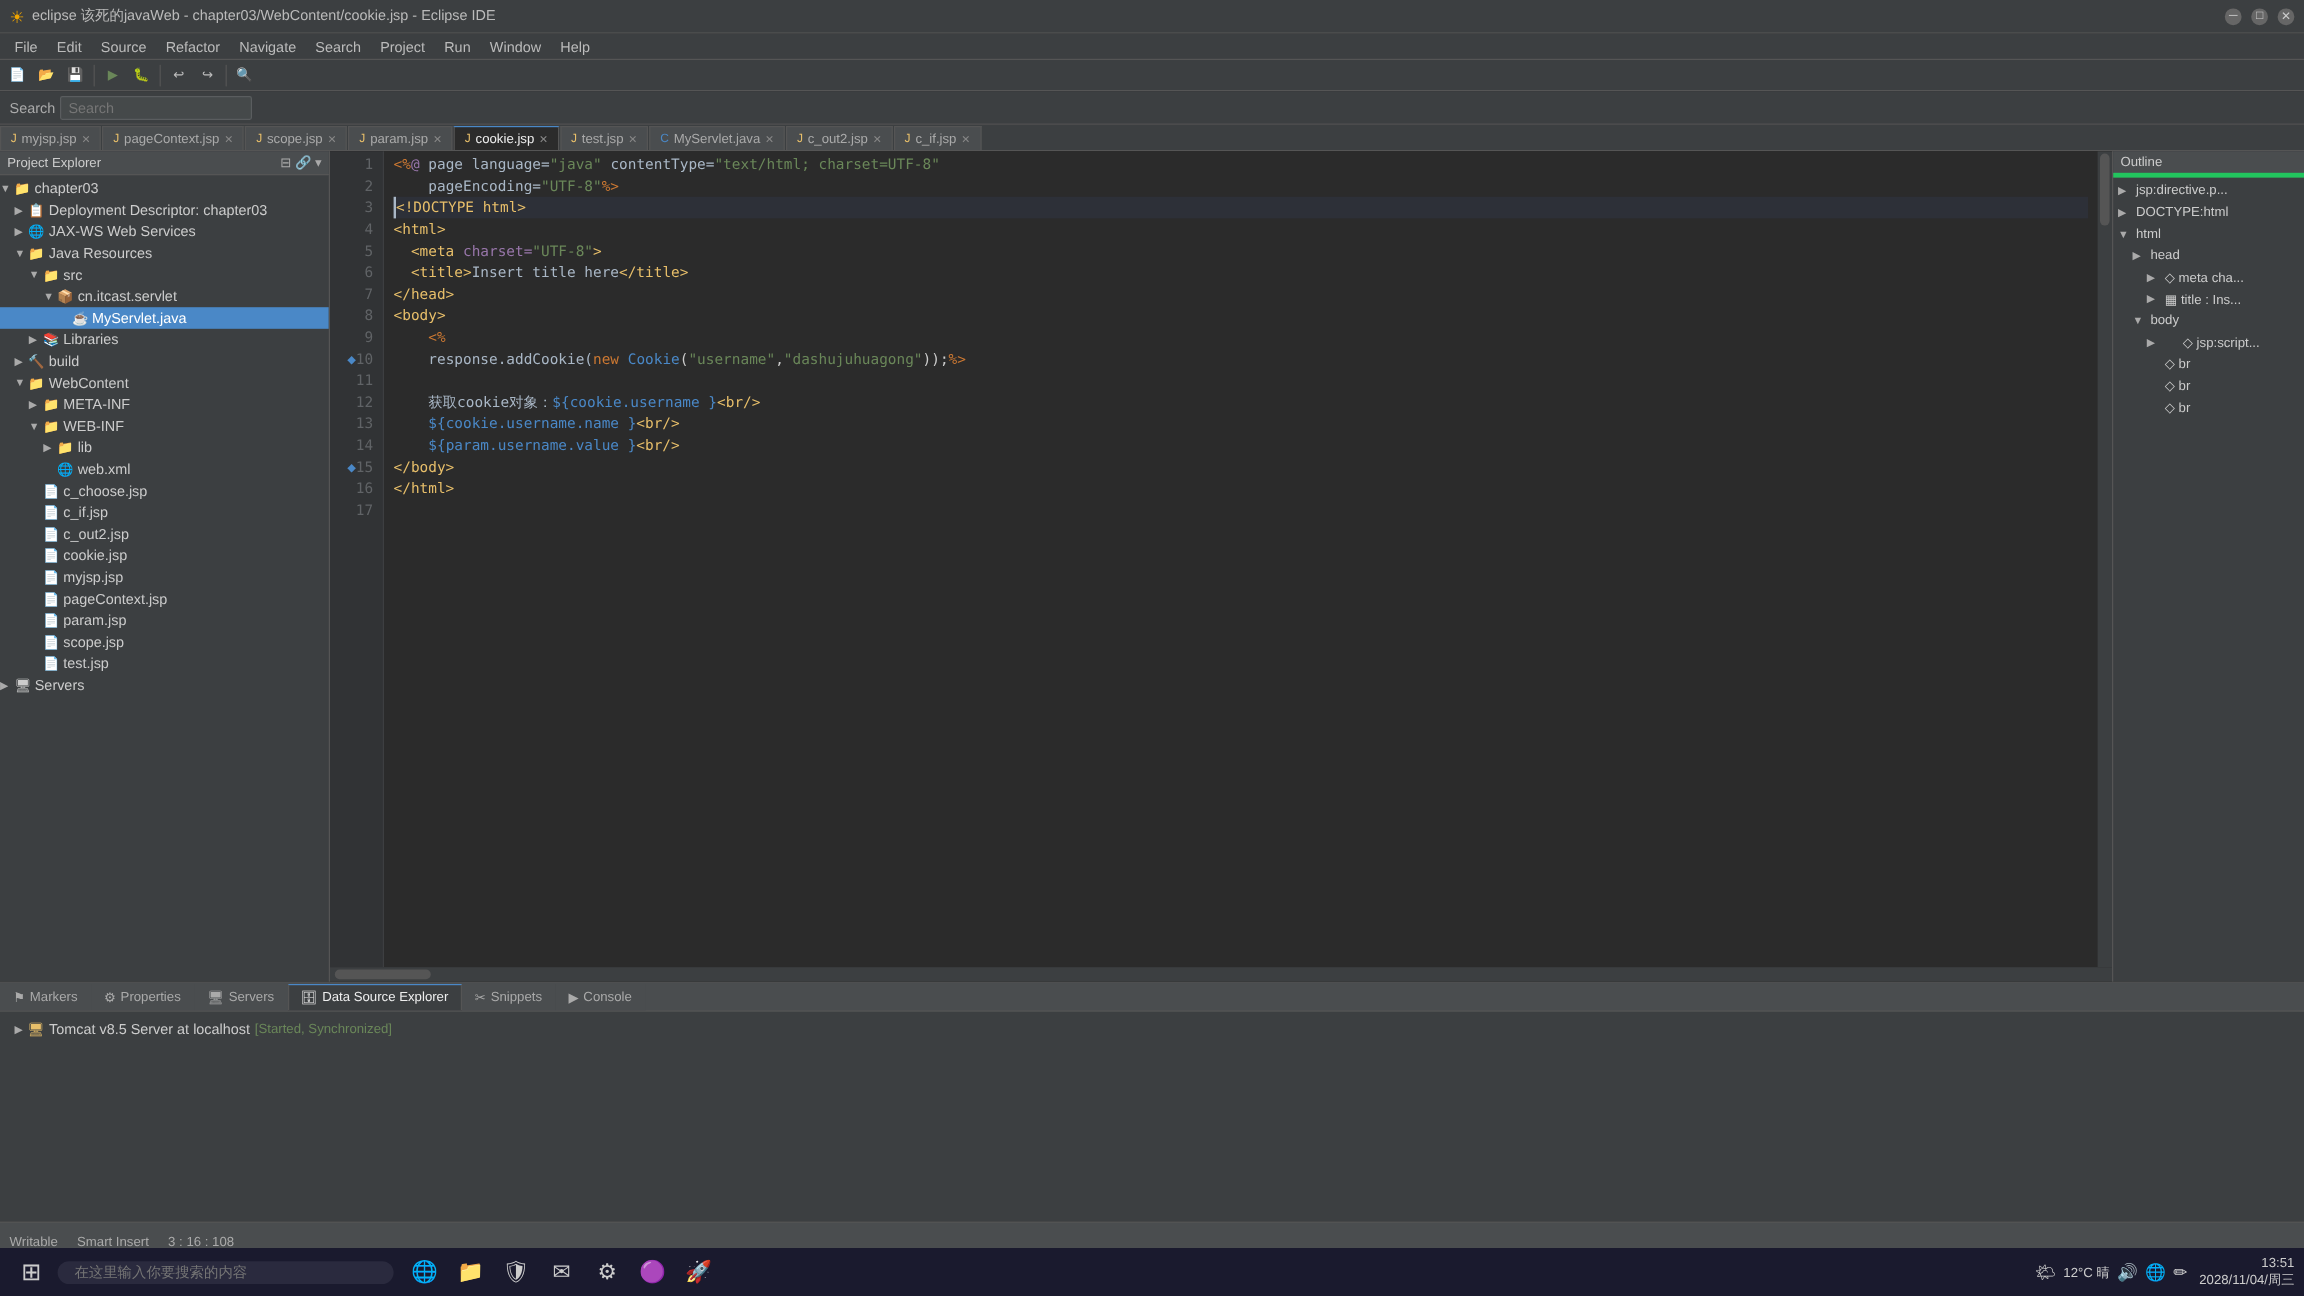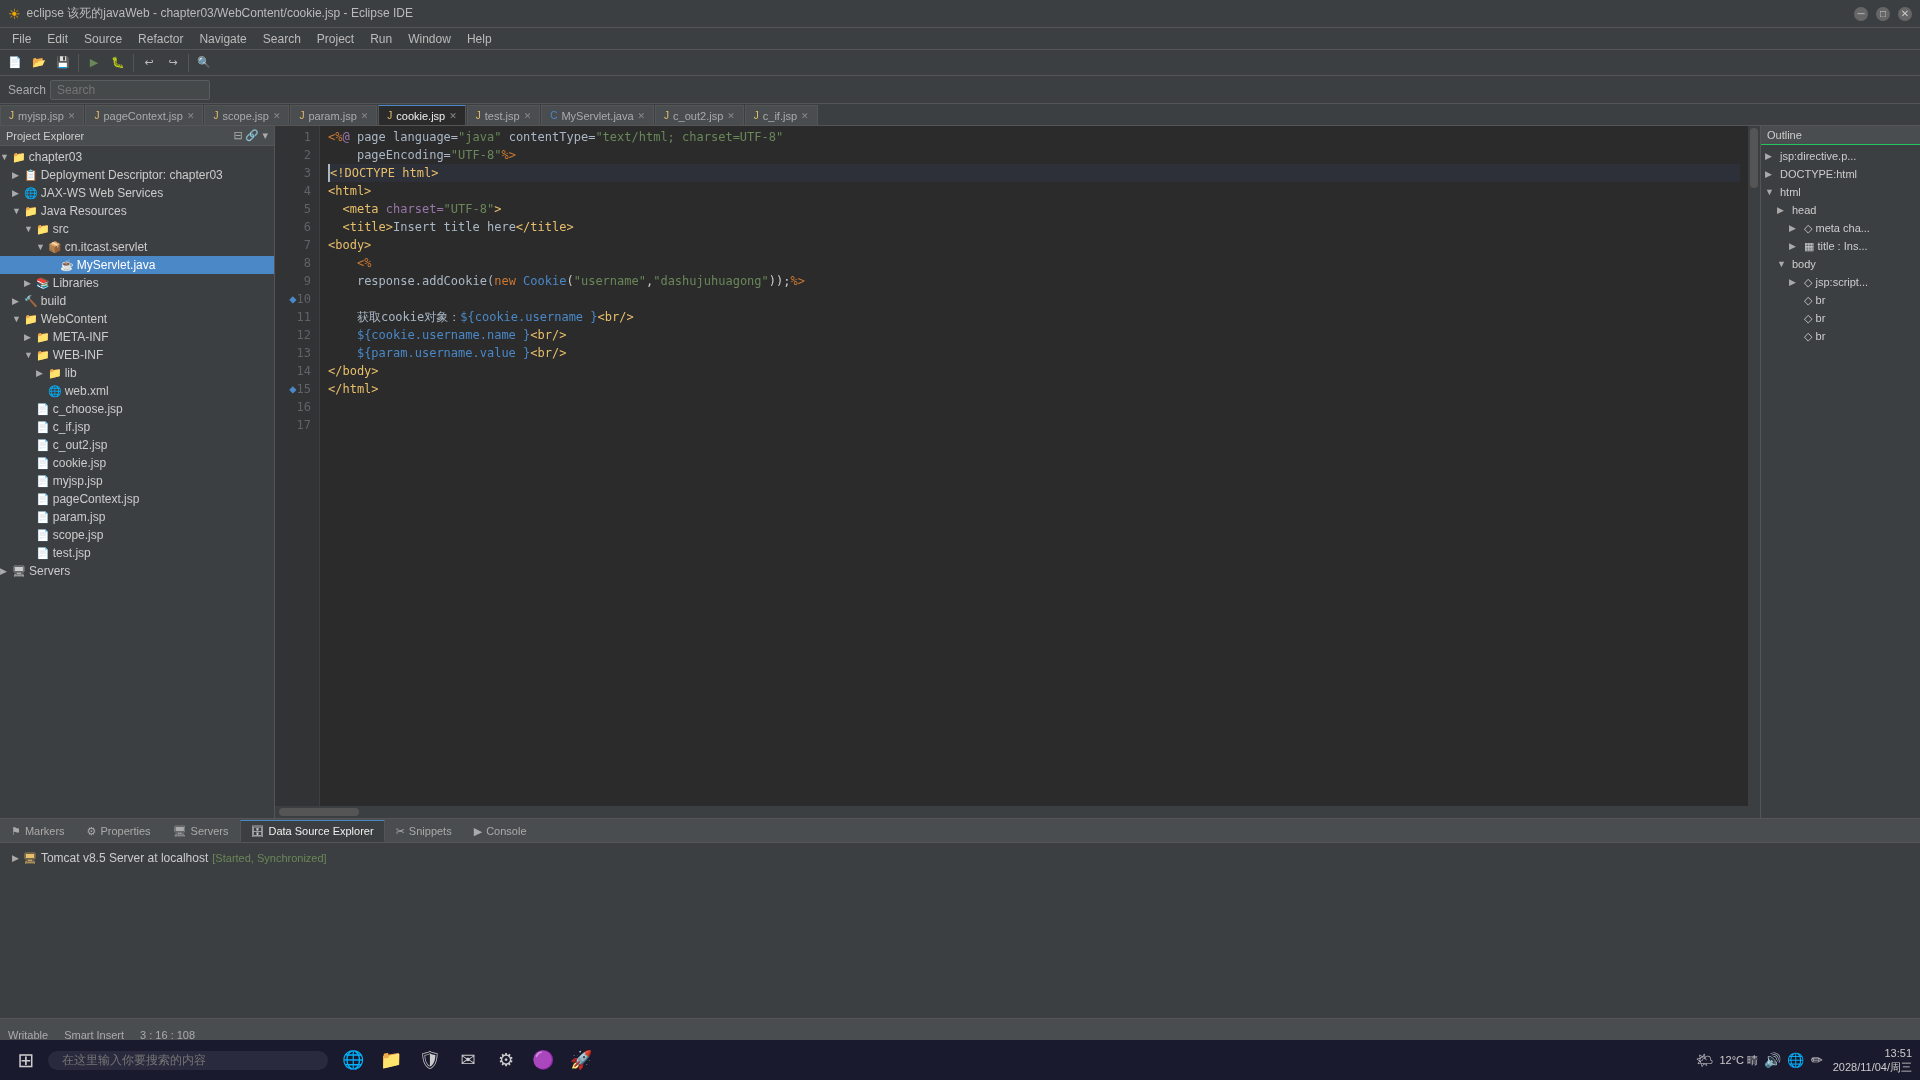--- a/index.html
+++ b/index.html
@@ -204,21 +204,21 @@
       background: #3c3f41;
       border-left: 1px solid #555;
       display: flex;
       flex-direction: column;
     }
     #right-panel-header {
       background: #4a4d4f;
       padding: 3px 6px;
       font-size: 11px;
       color: #ccc;
-      border-bottom: 1px solid #22c55e;
+      border-bottom: 4px solid #22c55e;
     }
     #right-panel-content {
       flex: 1;
       overflow-y: auto;
       padding: 2px 0;
     }
     .rtree-item {
       padding: 1px 4px;
       cursor: pointer;
       display: flex;
@@ -636,20 +636,21 @@
           <div>16</div>
           <div>17</div>
         </div>
       <div id="code-content">
       <div class="code-line"><span class="kw">&lt;%</span><span class="attr">@</span> <span class="normal">page language=</span><span class="str">"java"</span> <span class="normal">contentType=</span><span class="str">"text/html; charset=UTF-8"</span></div>
           <div class="code-line">    <span class="normal">pageEncoding=</span><span class="str">"UTF-8"</span><span class="kw">%&gt;</span></div>
           <div class="code-line cursor-line"><span class="tag">&lt;!DOCTYPE html&gt;</span></div>
           <div class="code-line"><span class="tag">&lt;html&gt;</span></div>
           <div class="code-line">  <span class="tag">&lt;meta</span> <span class="attr">charset=</span><span class="str">"UTF-8"</span><span class="tag">&gt;</span></div>
           <div class="code-line">  <span class="tag">&lt;title&gt;</span><span class="normal">Insert title here</span><span class="tag">&lt;/title&gt;</span></div>
+          <div class="code-line"><span class="tag">&lt;/head&gt;</span></div>
           <div class="code-line"><span class="tag">&lt;body&gt;</span></div>
           <div class="code-line">    <span class="kw">&lt;%</span></div>
           <div class="code-line">    <span class="normal">response.addCookie(</span><span class="kw">new</span> <span class="blue">Cookie</span>(<span class="str">"username"</span>,<span class="str">"dashujuhuagong"</span>));<span class="kw">%&gt;</span></div>
           <div class="code-line"></div>
           <div class="code-line">    <span class="normal">获取cookie对象：</span><span class="blue">${cookie.username }</span><span class="tag">&lt;br/&gt;</span></div>
           <div class="code-line">    <span class="blue">${cookie.username.name }</span><span class="tag">&lt;br/&gt;</span></div>
           <div class="code-line">    <span class="blue">${param.username.value }</span><span class="tag">&lt;br/&gt;</span></div>
           <div class="code-line"><span class="tag">&lt;/body&gt;</span></div>
           <div class="code-line"><span class="tag">&lt;/html&gt;</span></div>
         </div>
@@ -698,21 +699,21 @@
           <span style="margin-left:3px">▦ title : Ins...</span>
         </div>
         <div class="rtree-item">
           <span class="indent" style="width:12px"></span>
           <span class="arrow">▼</span>
           <span style="margin-left:3px">body</span>
         </div>
         <div class="rtree-item">
           <span class="indent" style="width:24px"></span>
           <span class="arrow">▶</span>
-          <span style="margin-left:3px">◇ jsp:script...</span>
+          <span style="margin-left:18px">◇ jsp:script...</span>
         </div>
         <div class="rtree-item">
           <span class="indent" style="width:24px"></span>
           <span class="arrow"></span>
           <span style="margin-left:3px">◇ br</span>
         </div>
         <div class="rtree-item">
           <span class="indent" style="width:24px"></span>
           <span class="arrow"></span>
           <span style="margin-left:3px">◇ br</span>

